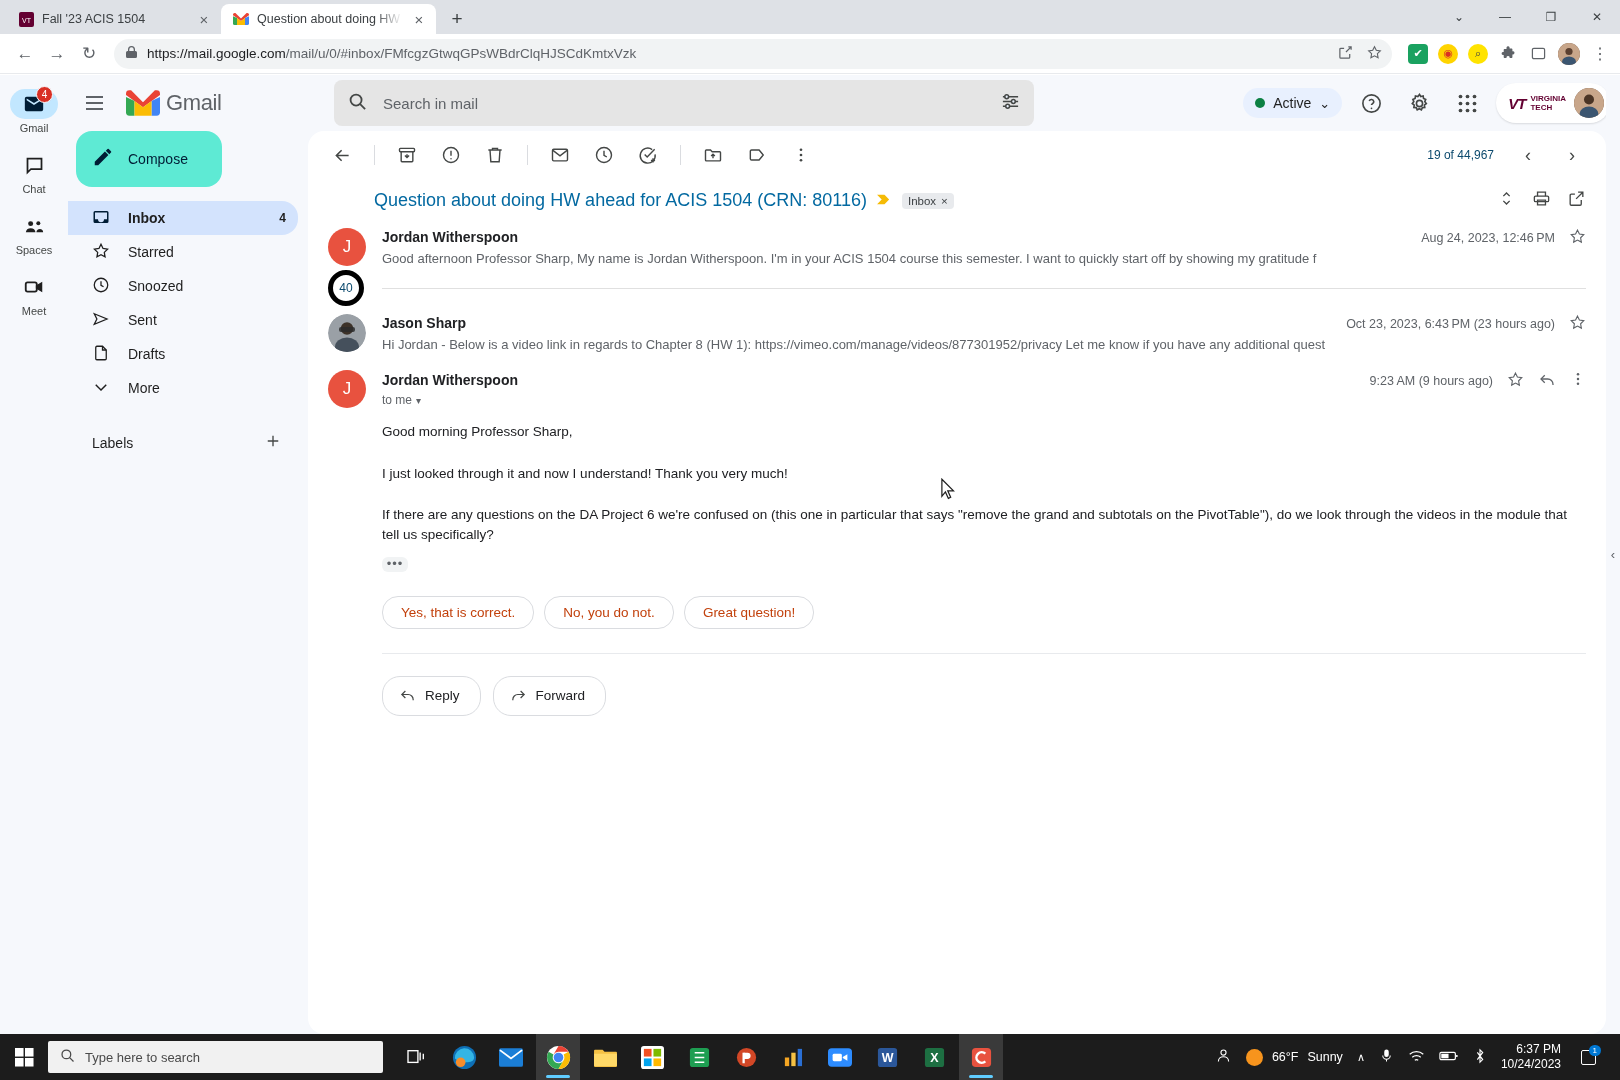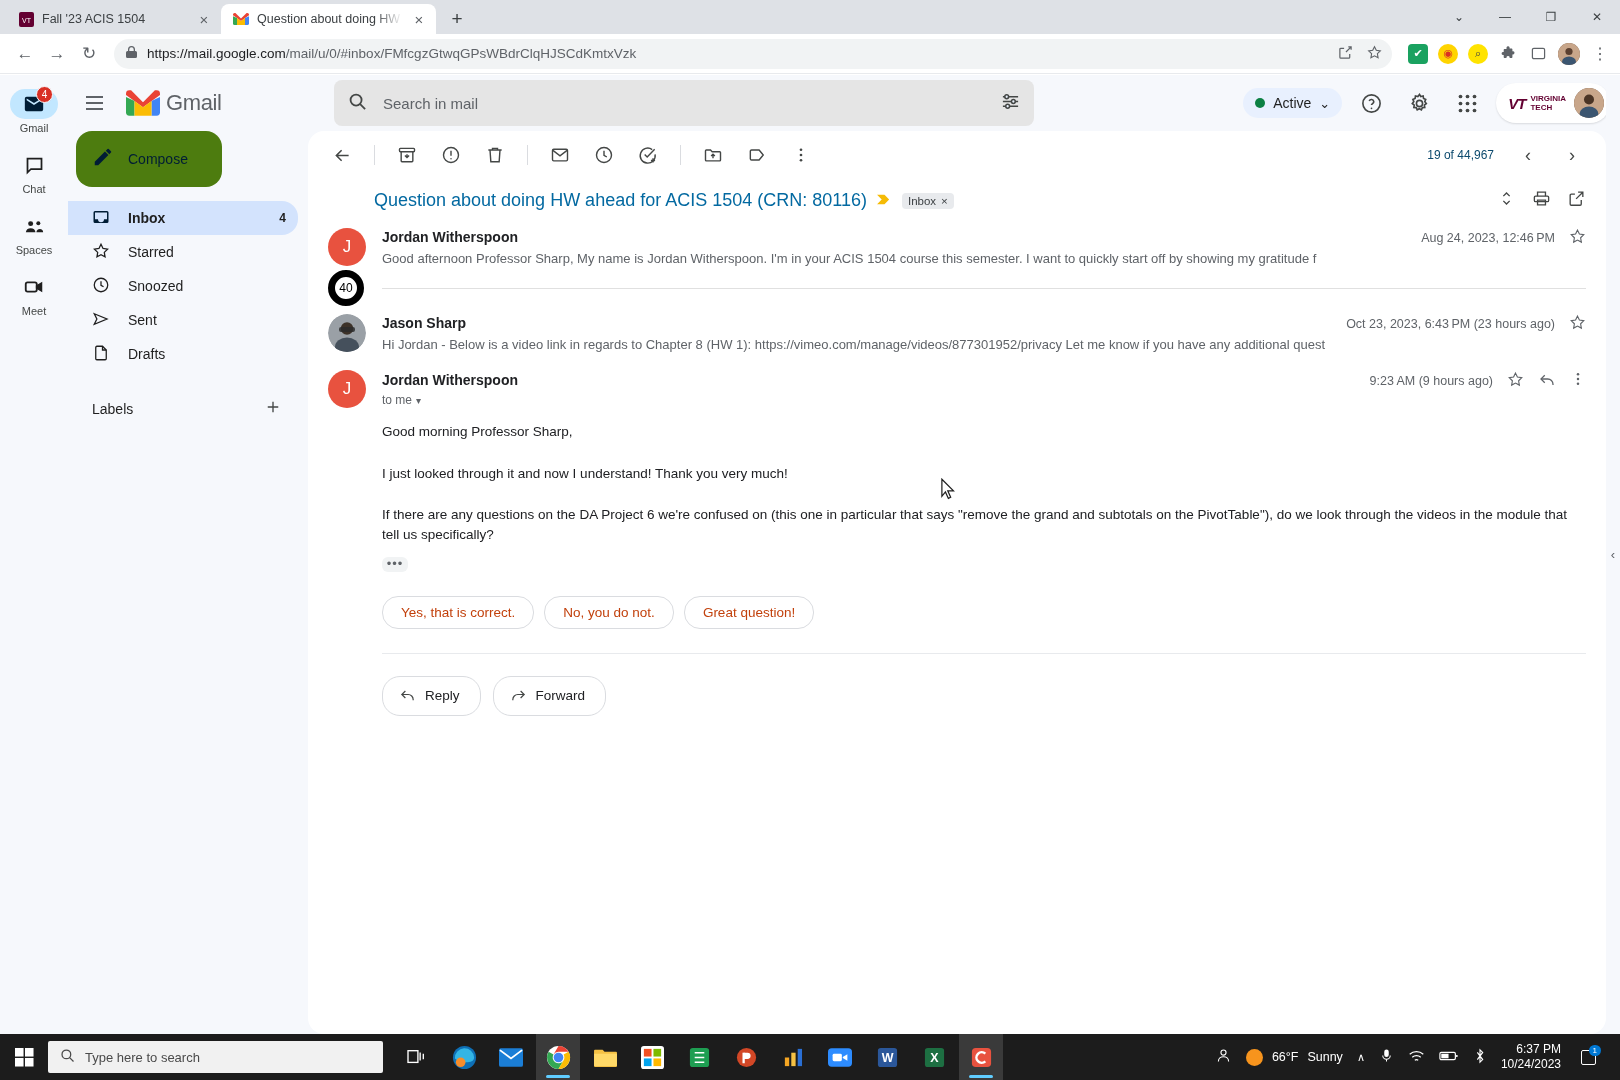--- a/index.html
+++ b/index.html
@@ -86,21 +86,21 @@
   .hdr-ico { width: 38px; height: 38px; display:flex; align-items:center; justify-content:center; color:#5f6368; }
   .vt-box { display:flex; align-items:center; gap: 8px; background:#fff; border-radius: 20px; padding: 5px 6px 5px 12px;
             box-shadow: 0 1px 2px rgba(0,0,0,.12); }
   .vt-logo { display:flex; align-items:center; gap: 5px; }
   .vt-mark { font-size: 15px; color: #630031; font-weight: bold; font-style: italic; letter-spacing:-1px;}
   .vt-text { font-size: 8px; line-height: 9px; color: #630031; font-weight: bold; }
   .avatar-gm { width: 30px; height: 30px; border-radius: 50%; background:#8a6a52; overflow:hidden; }
 
   .gmail-body { flex: 1; display: flex; min-height: 0; }
   .sidebar { width: 240px; padding-right: 10px; display:flex; flex-direction: column; }
-  .compose { display:flex; align-items:center; gap: 14px; background: #4d7c0f; border-radius: 16px;
+  .compose { display:flex; align-items:center; gap: 14px; background: #5eead4; border-radius: 16px;
              height: 56px; padding: 0 24px 0 16px; margin: 0 0 14px 8px; width: 146px; }
   .compose-label { font-size: 14px; color: #001d35; }
   .nav-list { display:flex; flex-direction: column; }
   .nav-item { display:flex; align-items:center; gap: 18px; height: 34px; border-radius: 0 16px 16px 0;
               padding: 0 12px 0 24px; font-size: 14px; color: #1f1f1f; }
   .nav-item.sel { background: #d3e3fd; font-weight: bold; }
   .nav-item .ni-label { flex: 1; }
   .nav-item .ni-count { font-size: 12px; }
   .labels-row { display:flex; align-items:center; padding: 0 16px 0 24px; height: 40px; margin-top: 18px; }
   .labels-title { font-size: 14px; color: #1f1f1f; flex: 1; }
@@ -126,22 +126,22 @@
             display:flex; align-items:center; justify-content:center; color:#fff; font-size: 17px; overflow:hidden; }
   .av-orange { background: #e8523f; }
   .msg-main { flex: 1; min-width: 0; }
   .msg-top { display:flex; align-items: baseline; }
   .msg-from { font-size: 14px; font-weight: bold; color: #202124; }
   .msg-meta { margin-left:auto; display:flex; align-items:center; gap: 14px; color: #5f6368; font-size: 12.5px; white-space: nowrap; }
   .msg-snippet { font-size: 13px; color: #5f6368; margin-top: 3px; white-space: nowrap; overflow: hidden; }
   .msg-to { font-size: 12px; color: #5f6368; margin-top: 2px; display:flex; align-items:center; gap: 4px; }
 
   .collapsed-row { display:flex; align-items:center; padding: 0 20px; height: 44px; }
-  .collapsed-badge { width: 36px; height: 36px; border-radius: 50%; border: 7px solid #000000; background:#fff;
-                     display:flex; align-items:center; justify-content:center; font-size: 12px; color:#000000;
+  .collapsed-badge { width: 36px; height: 36px; border-radius: 50%; border: 5px solid #000000; background:#fff;
+                     display:flex; align-items:center; justify-content:center; font-size: 12px; color:#0c4a6e;
                      flex: 0 0 36px; }
   .collapsed-line { flex: 1; height: 1px; background: #e0e0e0; margin-left: 18px; }
 
   .msg-body { padding: 14px 20px 0 74px; font-size: 13.5px; color: #202124; line-height: 1.45; }
   .msg-body p { margin-bottom: 22px; }
   .trim-btn { display:inline-flex; align-items:center; justify-content:center; background:#f1f3f4; border-radius: 6px;
               width: 26px; height: 15px; color:#5f6368; font-size: 13px; line-height: 8px; letter-spacing: 1px; }
 
   .smart-replies { display:flex; gap: 10px; padding: 22px 20px 0 74px; }
   .sr-chip { border: 1px solid #dadce0; border-radius: 16px; padding: 8px 18px; font-size: 13.5px; color: #c2410c; }
@@ -436,20 +436,28 @@
               <span class="ni-label">Sent</span>
             </div>
             <div class="nav-item">
               <span>
                 <svg width="18" height="18" viewBox="0 0 24 24" fill="none" stroke="#1f1f1f" stroke-width="1.7">
                     <path d="M14 3H6.5A1.5 1.5 0 005 4.5v15A1.5 1.5 0 006.5 21h11a1.5 1.5 0 001.5-1.5V8z"></path>
                     <path d="M14 3v5h5"></path>
                   </svg>
               </span>
               <span class="ni-label">Drafts</span>
+            </div>
+            <div class="nav-item">
+              <span>
+                <svg width="18" height="18" viewBox="0 0 24 24" fill="none" stroke="#1f1f1f" stroke-width="1.9">
+                    <path d="M5 9l7 7 7-7"></path>
+                  </svg>
+              </span>
+              <span class="ni-label">More</span>
             </div>
           </div>
           <div class="labels-row">
             <span class="labels-title">Labels</span>
             <span>
               <svg width="18" height="18" viewBox="0 0 24 24" stroke="#444746" stroke-width="1.8">
                   <path d="M12 5v14M5 12h14"></path>
                 </svg>
             </span>
           </div>

